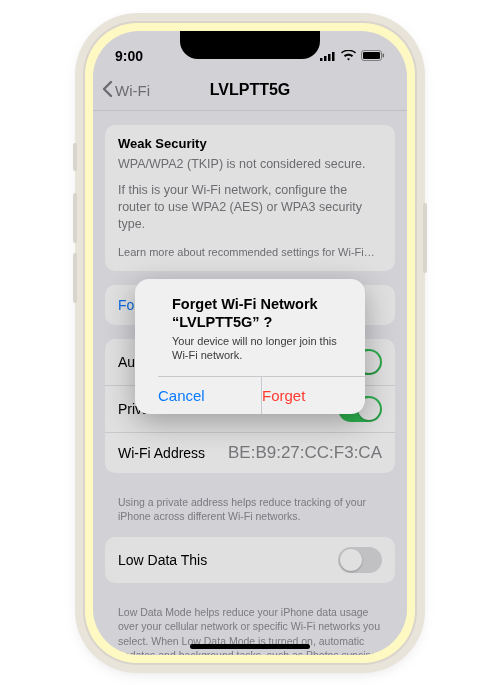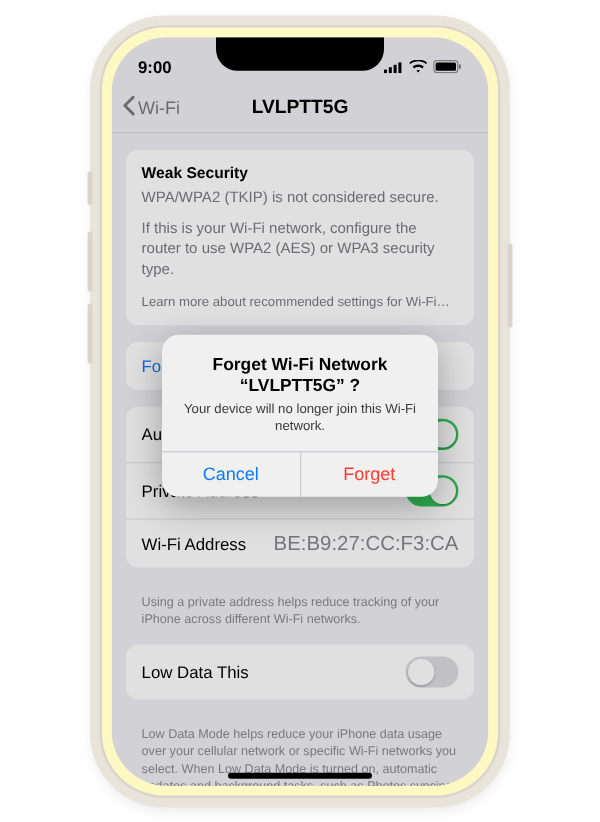--- a/index.html
+++ b/index.html
@@ -57,21 +57,21 @@
   .toggle.on { background:#34c759; }
   .toggle.off { background:#dcdbdf; }
   .knob { position:absolute; top:2px; width:22px; height:22px; background:#fff; border-radius:50%; box-shadow:0 1px 2px rgba(0,0,0,.25); }
   .toggle.on .knob { right:2px; }
   .toggle.off .knob { left:2px; }
 
   
   .alert {
     position:absolute; top:248px; left:50%; transform:translateX(-50%);
     width:230px; background:#f0f0f0; border-radius:14px; z-index:60;
-    box-shadow:0 8px 30px rgba(0,0,0,.3); overflow:hidden; text-align:center;
+    box-shadow:0 8px 30px rgba(0,0,0,.3); overflow:hidden; text-align:left;padding-left:23px;
   }
   .alert-body { padding:16px 14px 14px; }
   .alert-title { font-weight:600; font-size:14.5px; line-height:1.25; }
   .alert-msg { font-size:11px; color:#3a3a3c; margin-top:3px; line-height:1.3; }
   .alert-btns { display:flex; border-top:0.5px solid #c9c8cd; }
   .alert-btn { flex:1; padding:10px 0; font-size:15px; }
   .alert-btn.cancel { color:#0a7aff; border-right:0.5px solid #c9c8cd; }
   .alert-btn.destructive { color:#ff3b30; }
 </style>
 </head>

